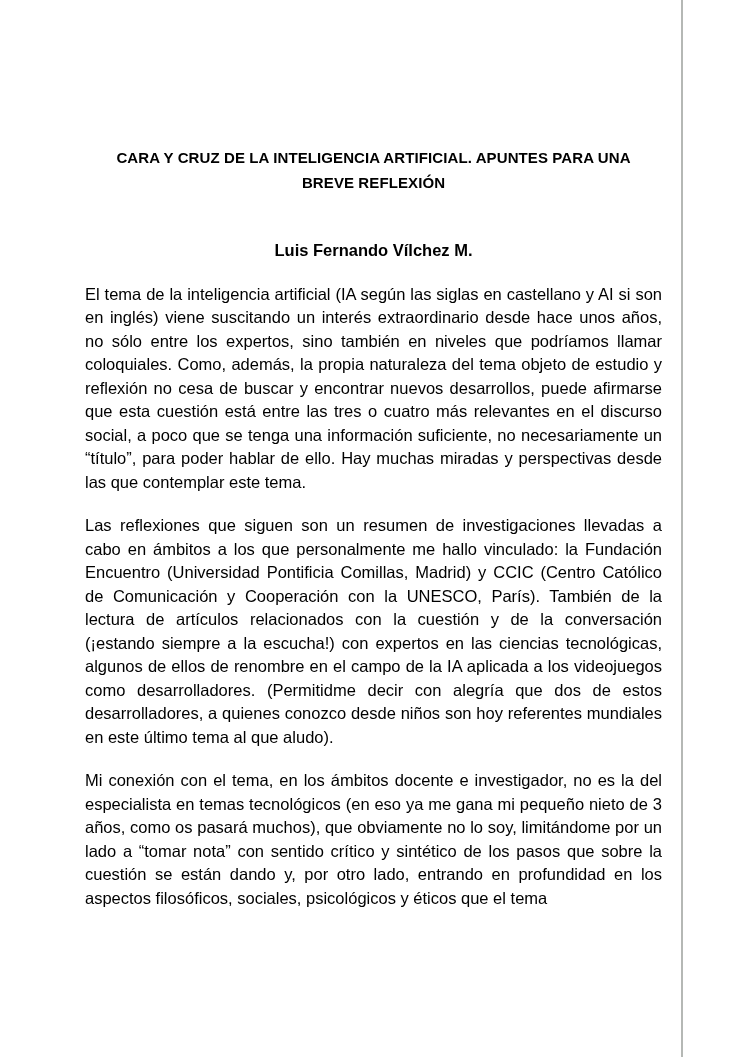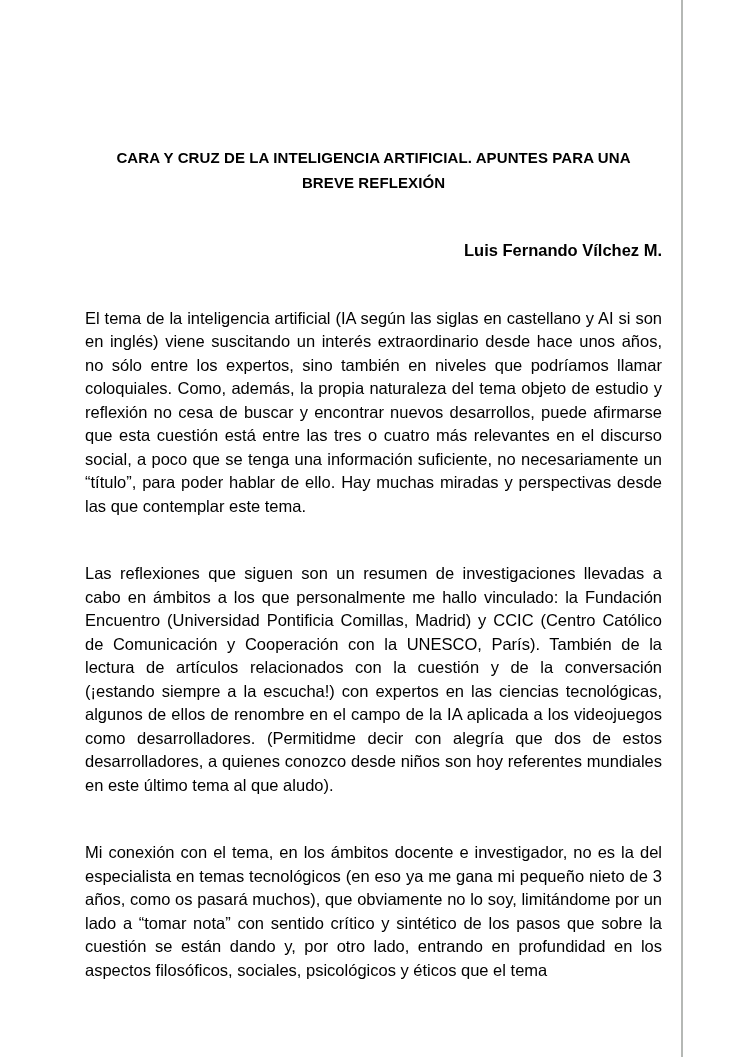--- a/index.html
+++ b/index.html
@@ -37,24 +37,24 @@
     font-weight: 700;
     line-height: 25px;
     text-align: center;
     letter-spacing: 0.1px;
   }
   .author {
     margin: 44px 0 0 0;
     font-size: 16.5px;
     font-weight: 700;
     line-height: 23.5px;
-    text-align: right;
+    text-align: center;
   }
   .body-text p {
-    margin: 44px 0 0 0;
+    margin: 20px 0 0 0;
     font-size: 16.5px;
     line-height: 23.5px;
     text-align: justify;
   }
 </style>
 </head>
 <body>
 
 <div class="page">
   <div class="edge-line-right"></div>

